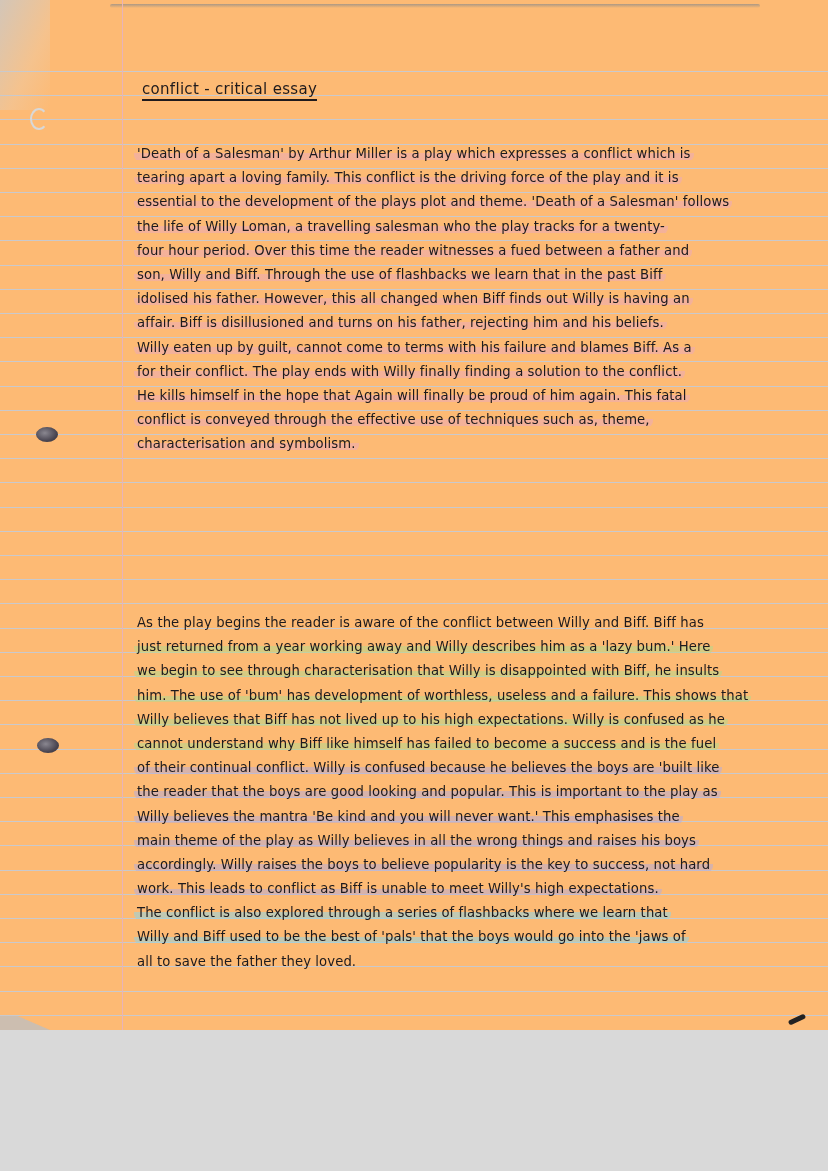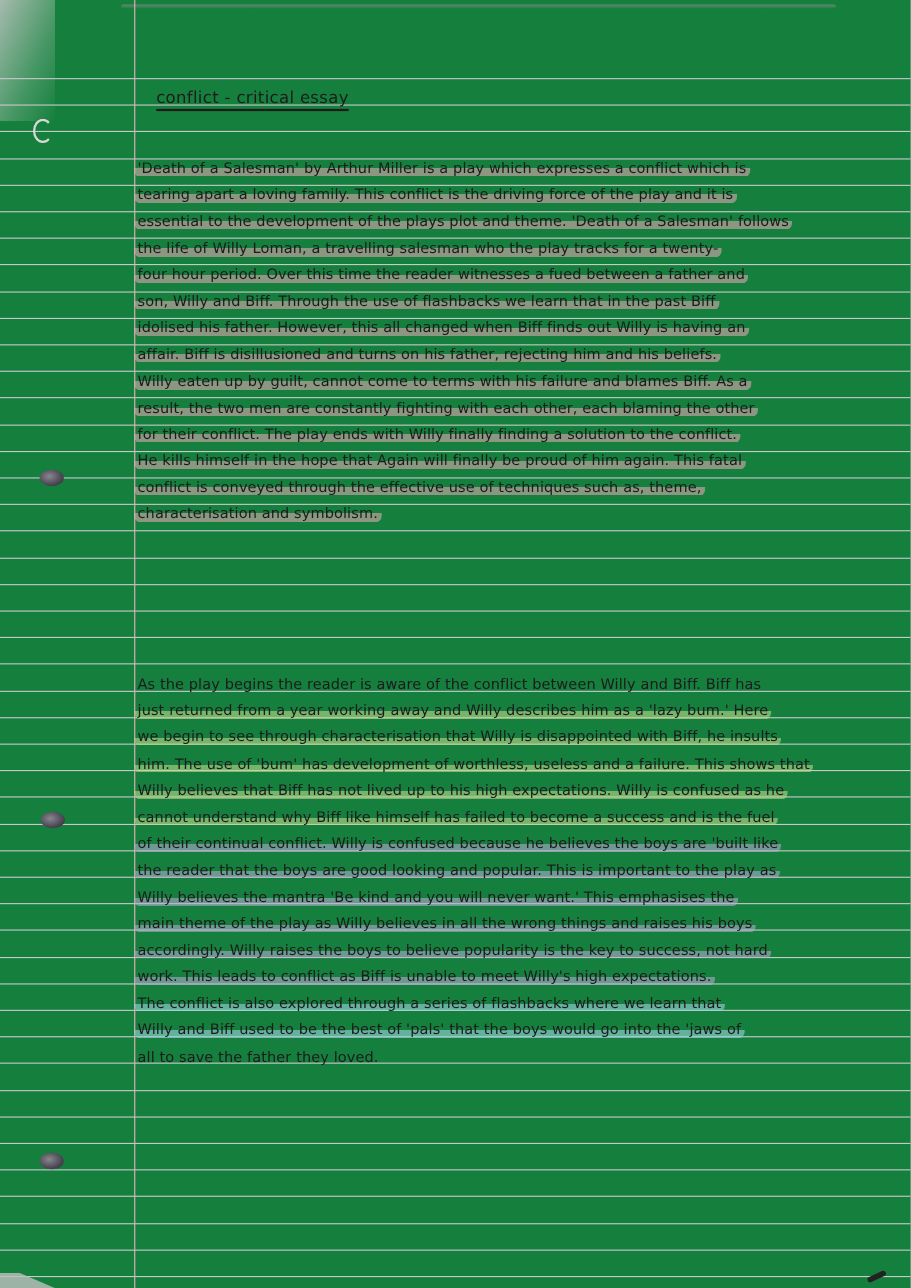--- a/index.html
+++ b/index.html
@@ -12,22 +12,22 @@
       height: 1171px;
       overflow: hidden;
       position: relative;
       font-family: "DejaVu Sans", sans-serif;
     }
     .page {
       position: absolute;
       left: 0;
       top: 0;
       width: 828px;
-      height: 1171px;
-      background: #15803d;
+      height: 1030px;
+      background: #fdba74;
       overflow: hidden;
     }
     .top-shadow {
       position: absolute;
       left: 110px;
       top: 4px;
       width: 650px;
       height: 4px;
       background: linear-gradient(to bottom, #8a8a8a, rgba(0,0,0,0));
       border-radius: 2px;
@@ -98,21 +98,21 @@
       top: 80px;
       font-family: "DejaVu Sans", sans-serif;
       font-size: 15px;
       color: #1f1b1d;
       letter-spacing: 0.3px;
       border-bottom: 2px solid #1f1b1d;
       padding-bottom: 1px;
     }
     .para {
       position: absolute;
-      left: 122px;
+      left: 134px;
       width: 685px;
       font-family: "DejaVu Sans", sans-serif;
       font-size: 13.2px;
       color: #1d1a1d;
     }
     .line {
       display: block;
       height: 24.2px;
       line-height: 24.2px;
       white-space: nowrap;
@@ -194,21 +194,20 @@
   <div class="para" id="para-1" style="top:142px;">
       <span class="line"><span class="hl hl-pink">'Death of a Salesman' by Arthur Miller is a play which expresses a conflict which is</span></span>
       <span class="line"><span class="hl hl-pink">tearing apart a loving family. This conflict is the driving force of the play and it is</span></span>
       <span class="line"><span class="hl hl-pink">essential to the development of the plays plot and theme. 'Death of a Salesman' follows</span></span>
       <span class="line"><span class="hl hl-pink">the life of Willy Loman, a travelling salesman who the play tracks for a twenty-</span></span>
       <span class="line"><span class="hl hl-pink">four hour period. Over this time the reader witnesses a fued between a father and</span></span>
       <span class="line"><span class="hl hl-pink">son, Willy and Biff. Through the use of flashbacks we learn that in the past Biff</span></span>
       <span class="line"><span class="hl hl-pink">idolised his father. However, this all changed when Biff finds out Willy is having an</span></span>
       <span class="line"><span class="hl hl-pink">affair. Biff is disillusioned and turns on his father, rejecting him and his beliefs.</span></span>
       <span class="line"><span class="hl hl-pink">Willy eaten up by guilt, cannot come to terms with his failure and blames Biff. As a</span></span>
-      <span class="line"><span class="hl hl-pink">result, the two men are constantly fighting with each other, each blaming the other</span></span>
       <span class="line"><span class="hl hl-pink">for their conflict. The play ends with Willy finally finding a solution to the conflict.</span></span>
       <span class="line"><span class="hl hl-pink">He kills himself in the hope that Again will finally be proud of him again. This fatal</span></span>
       <span class="line"><span class="hl hl-pink">conflict is conveyed through the effective use of techniques such as, theme,</span></span>
       <span class="line"><span class="hl hl-pink">characterisation and symbolism.</span></span>
     </div>
   <div class="para" id="para-2" style="top:611px;">
       <span class="line"><span class="hl">As the play begins the reader is aware of the conflict between Willy and Biff. Biff has</span></span>
       <span class="line"><span class="hl hl-green">just returned from a year working away and Willy describes him as a 'lazy bum.' Here</span></span>
       <span class="line"><span class="hl hl-green">we begin to see through characterisation that Willy is disappointed with Biff, he insults</span></span>
       <span class="line"><span class="hl hl-green">him. The use of 'bum' has development of worthless, useless and a failure. This shows that</span></span>

